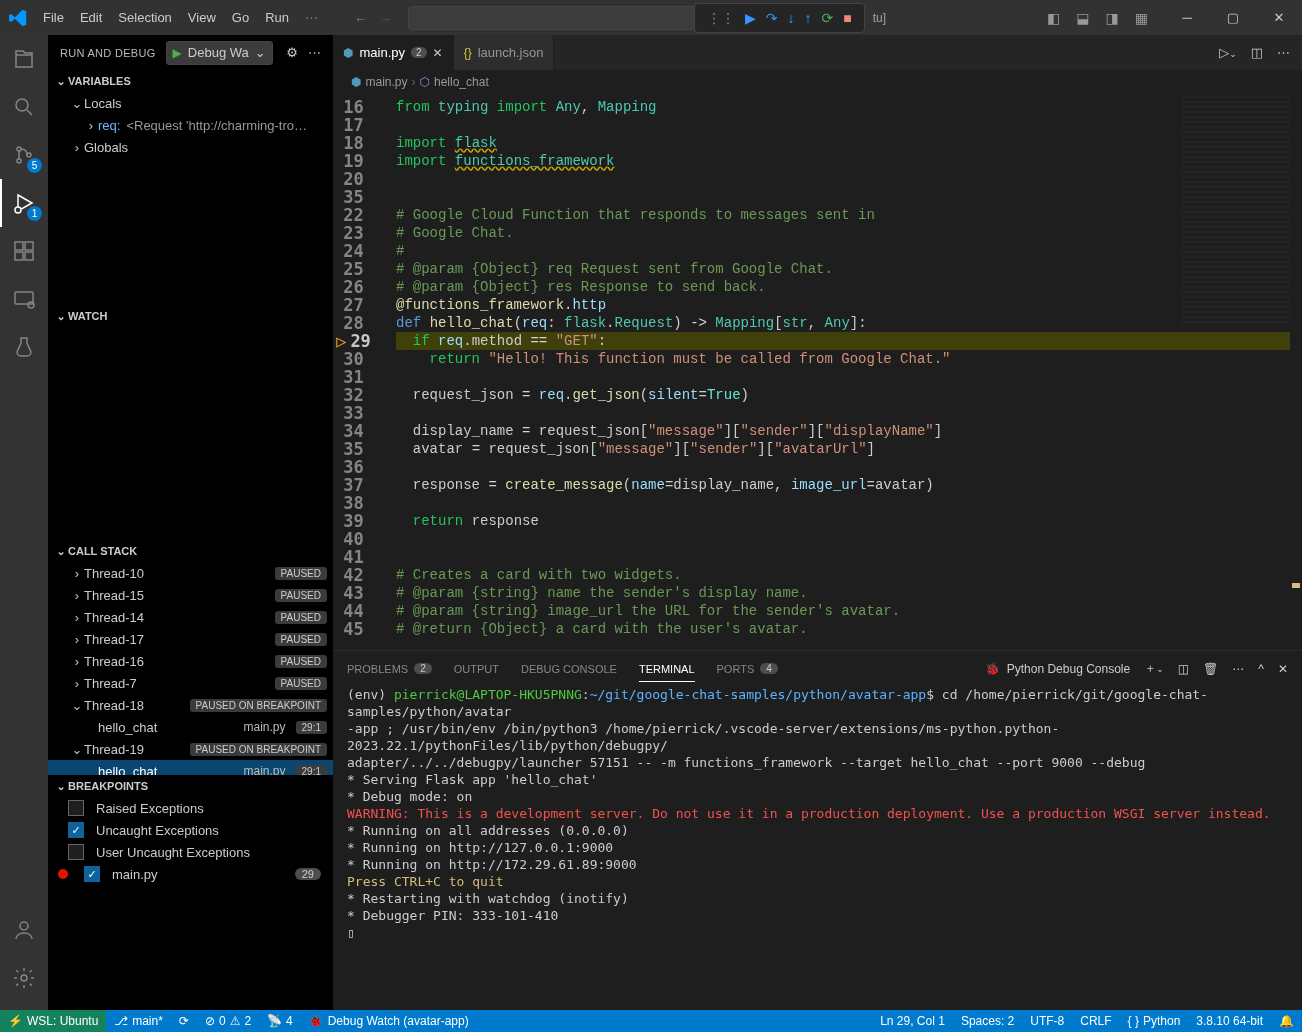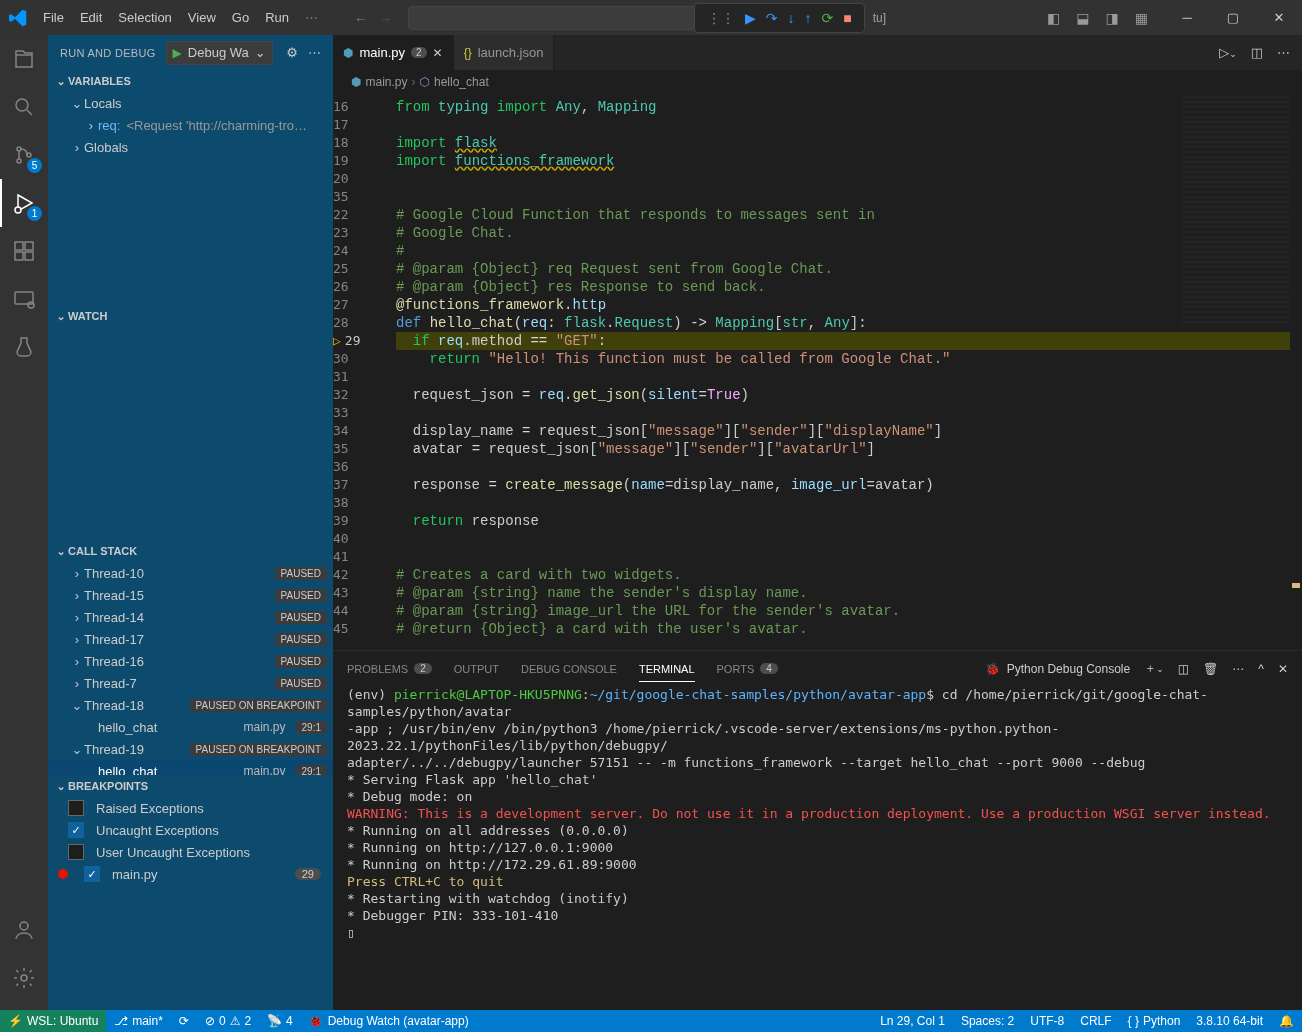--- a/index.html
+++ b/index.html
@@ -62,21 +62,21 @@
 .activitybar .aicon.active { color:#ffffff; }
 .activitybar .aicon.active::before {
   content:""; position:absolute; left:0; top:0; bottom:0; width:2px; background:#ffffff;
 }
 .activitybar .badge {
   position:absolute; right:6px; bottom:6px; background:#007acc; color:#fff; border-radius:50%;
   min-width:15px; height:15px; font-size:10px; display:flex; align-items:center; justify-content:center; padding:0 3px;
 }
 
 .sidebar {
-  width:285px; background:#0c4a6e; display:flex; flex-direction:column; overflow:hidden;
+  width:285px; background:#000000; display:flex; flex-direction:column; overflow:hidden;
 }
 .sidebar .panel-header {
   height:35px; display:flex; align-items:center; padding:0 12px; gap:10px;
 }
 .sidebar .panel-title { font-size:11px; color:#bbb; letter-spacing:0.3px;}
 .sidebar .start-config {
   display:flex; align-items:center; background:#3c3c3c; border:1px solid #454545;
   border-radius:3px; padding:2px 6px; gap:6px; height:24px;
 }
 .sidebar .play { color:#4caf50; font-size:12px;}
@@ -128,37 +128,37 @@
 .tabs .tab .close { color:#ccc; font-size:12px;}
 .tabs .right-icons { margin-left:auto; display:flex; align-items:center; gap:14px; padding:0 12px; color:#ccc;}
 .breadcrumb { height:24px; background:#1e1e1e; display:flex; align-items:center; padding:0 18px; color:#999; font-size:12px; gap:4px;}
 .breadcrumb .sep { color:#666;}
 .editor-area { flex:1; background:#1e1e1e; position:relative; display:flex; overflow:hidden;}
 .minimap { position:absolute; right:12px; top:2px; width:108px; height:230px; background:linear-gradient(#1e1e1e,#1e1e1e); opacity:1; pointer-events:none; border-left:1px solid rgba(255,255,255,0.02);}
 .minimap::before { content:""; display:block; height:100%; background:
   repeating-linear-gradient(#2a2a2a 0 2px, #1e1e1e 2px 5px);
   opacity:.5;
 }
-.gutter { width:55px; text-align:left; color:#858585; font-family:Consolas, monospace; font-size:13px; padding-top:4px;}
+.gutter { width:55px; text-align:center; color:#858585; font-family:Consolas, monospace; font-size:17px; padding-top:4px;font-weight:bold;}
 .gutter .ln { height:18px; line-height:18px; padding-right:14px;}
 .gutter .ln.current { color:#c6c6c6;}
 .gutter .ln .bp-marker { color:#f5a623; margin-right:4px;}
 .code { flex:1; font-family:Consolas, "Courier New", monospace; font-size:14px; padding-top:4px; padding-left:8px; line-height:18px; white-space:pre;}
 .code .row { height:18px;}
 .code .row.hl { background:#40400a;}
 .kw { color:#569cd6;} 
 .kw2 { color:#22c55e;} 
 .fn { color:#dcdcaa;}
 .cls { color:#4ec9b0;}
 .str { color:#ce9178;}
 .cmt { color:#6a9955;}
 .op  { color:#d4d4d4;}
 .dec { color:#dcdcaa;}
 .s-arg{ color:#9cdcfe;}
-.py-const{ color:#f0abfc;}
+.py-const{ color:#5eead4;}
 .underline-wavy { text-decoration: underline wavy #cca700; text-decoration-skip-ink:none;}
 
 .panel {
   height:360px; background:#1e1e1e; border-top:1px solid #2b2b2b; display:flex; flex-direction:column;
 }
 .panel-tabs {
   height:35px; display:flex; align-items:center; padding:0 14px; gap:22px; color:#888; font-size:11px;
 }
 .panel-tabs .ptab { display:flex; align-items:center; gap:6px; cursor:pointer;}
 .panel-tabs .ptab.active { color:#fff; border-bottom:1px solid #fff; padding-bottom:6px; margin-bottom:-7px;}

